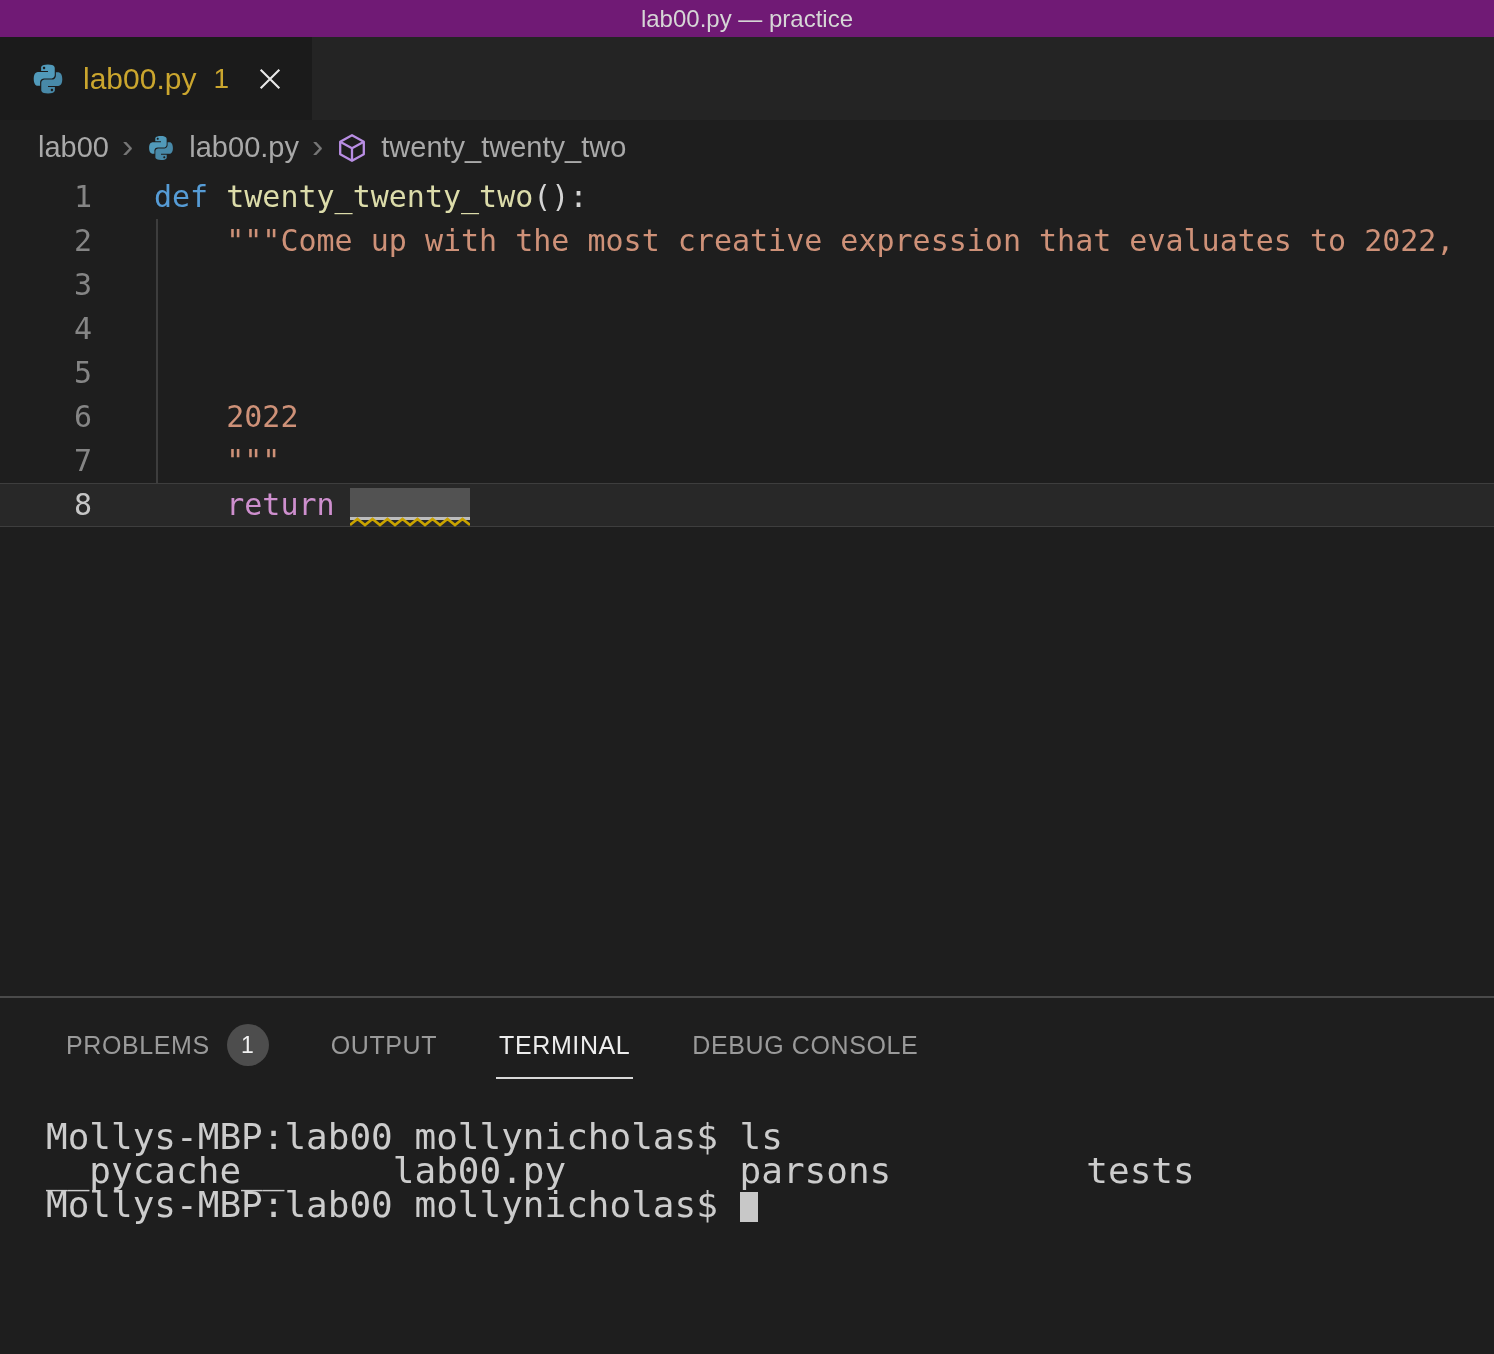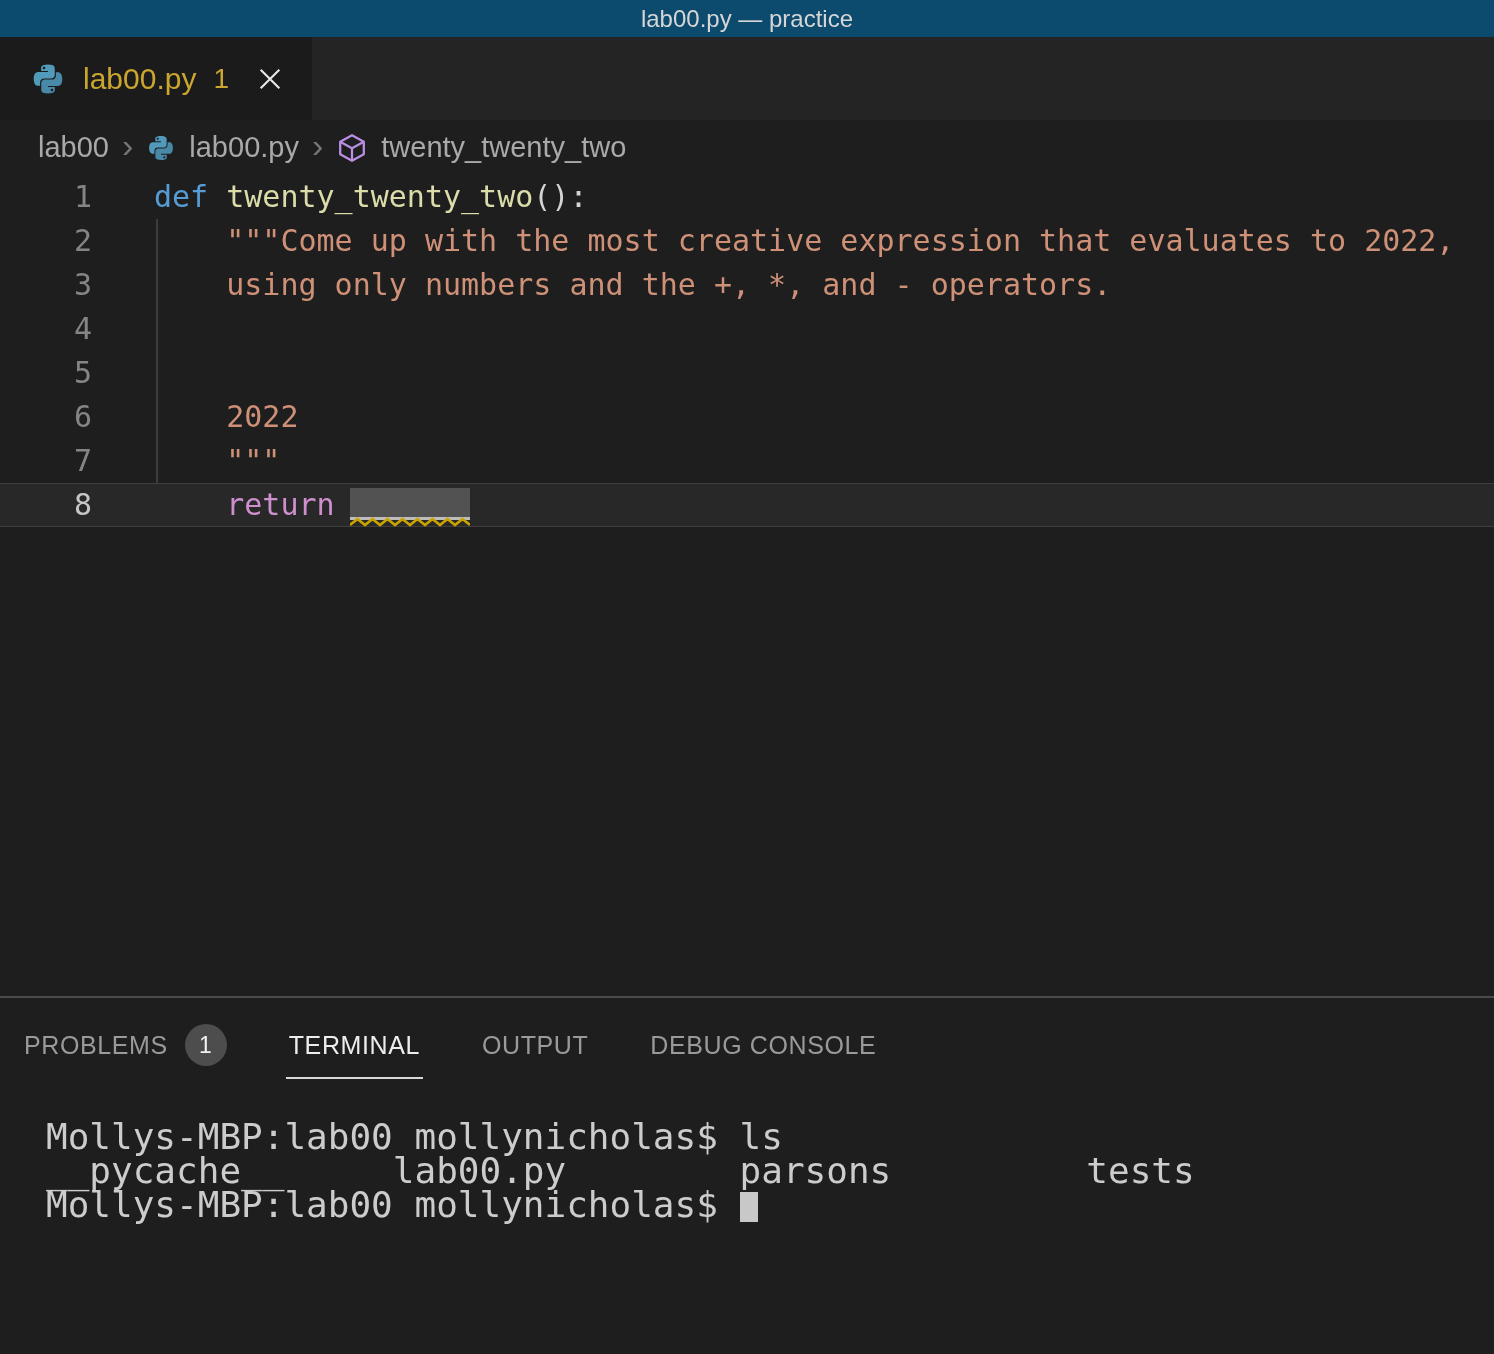--- a/index.html
+++ b/index.html
@@ -7,21 +7,21 @@
   body {
     position: relative;
     background: #1e1e1e;
     overflow: hidden;
     font-family: "Liberation Sans", sans-serif;
   }
 
   
   .titlebar {
     position: absolute; top: 0; left: 0; right: 0; height: 37px;
-    background: #0c4a6e;
+    background: #701a75;
     display: flex; align-items: center; justify-content: center;
     color: #d6d6d6; font-size: 24px; font-weight: 400;
   }
 
   
   .tabbar {
     position: absolute; top: 37px; left: 0; right: 0; height: 83px;
     background: #242424; display: flex;
   }
   .tab {
@@ -85,21 +85,21 @@
   .squiggle { position: absolute; left: 0; top: 100%; }
 
   
   .panel {
     position: absolute; top: 996px; left: 0; right: 0; bottom: 0;
     background: #1e1e1e;
     border-top: 2px solid #4a4a4a;
   }
   .panel-tabs {
     display: flex; align-items: center;
-    height: 94px; padding-left: 24px;
+    height: 94px; padding-left: 66px;
   }
   .panel-tab {
     position: relative; height: 100%;
     display: flex; align-items: center; gap: 17px;
     margin-right: 62px;
     color: #9a9a9a; font-size: 25px; letter-spacing: 0.6px;
   }
   .panel-tab.active { color: #ededed; }
   .panel-tab.active::after {
     content: ""; position: absolute; left: -3px; right: -3px; bottom: 13px;
@@ -167,42 +167,42 @@
     </svg>
   </span>
   <span>twenty_twenty_two</span>
 </div>
 
 <div class="editor">
   <div class="indent-guide"></div>
   <div id="lines">
       <div class="line"><span class="gutter">1</span><span class="codetext"><span class="t-kw">def</span><span class="t-pl"> </span><span class="t-fn">twenty_twenty_two</span><span class="t-pu">():</span></span></div>
       <div class="line"><span class="gutter">2</span><span class="codetext"><span class="t-pl">    </span><span class="t-str">"""Come up with the most creative expression that evaluates to 2022,</span></span></div>
-      <div class="line"><span class="gutter">3</span><span class="codetext"><span class="t-pl">    </span><span class="t-str">using only numbers and the +, *, and - operators.</span></span></div>
+      <div class="line"><span class="gutter">3</span><span class="codetext"><span class="t-pl">    </span></span></div>
       <div class="line"><span class="gutter">4</span><span class="codetext"></span></div>
       <div class="line"><span class="gutter">5</span></div>
       <div class="line"><span class="gutter">6</span><span class="codetext"><span class="t-pl">    </span><span class="t-str">2022</span></span></div>
       <div class="line"><span class="gutter">7</span><span class="codetext"><span class="t-pl">    </span><span class="t-str">"""</span></span></div>
       <div class="line current"><span class="gutter">8</span><span class="codetext"><span class="t-pl">    </span><span class="t-kw2">return</span><span class="t-pl"> </span><span class="sel"><svg class="squiggle" width="120" height="10" viewBox="0 0 120 10">
               <path d="M0,8 L7.5,2 L15,8 L22.5,2 L30,8 L37.5,2 L45,8 L52.5,2 L60,8 L67.5,2 L75,8 L82.5,2 L90,8 L97.5,2 L105,8 L112.5,2 L120,8" fill="none" stroke="#c9a300" stroke-width="2.6"></path>
             </svg></span></span></div>
     </div>
 </div>
 
 <div class="panel">
   <div class="panel-tabs">
     <div class="panel-tab">
       <span>PROBLEMS</span>
       <span class="panel-badge">1</span>
     </div>
+    <div class="panel-tab">
+      <span>OUTPUT</span>
+    </div>
     <div class="panel-tab active">
       <span>TERMINAL</span>
-    </div>
-    <div class="panel-tab">
-      <span>OUTPUT</span>
     </div>
     <div class="panel-tab">
       <span>DEBUG CONSOLE</span>
     </div>
   </div>
   <div class="terminal">
     <div id="term-lines">
         <div class="tline">Mollys-MBP:lab00 mollynicholas$ ls</div>
         <div class="tline">__pycache__     lab00.py        parsons         tests</div>
         <div class="tline"><span>Mollys-MBP:lab00 mollynicholas$ </span><span class="cursor"></span></div>

